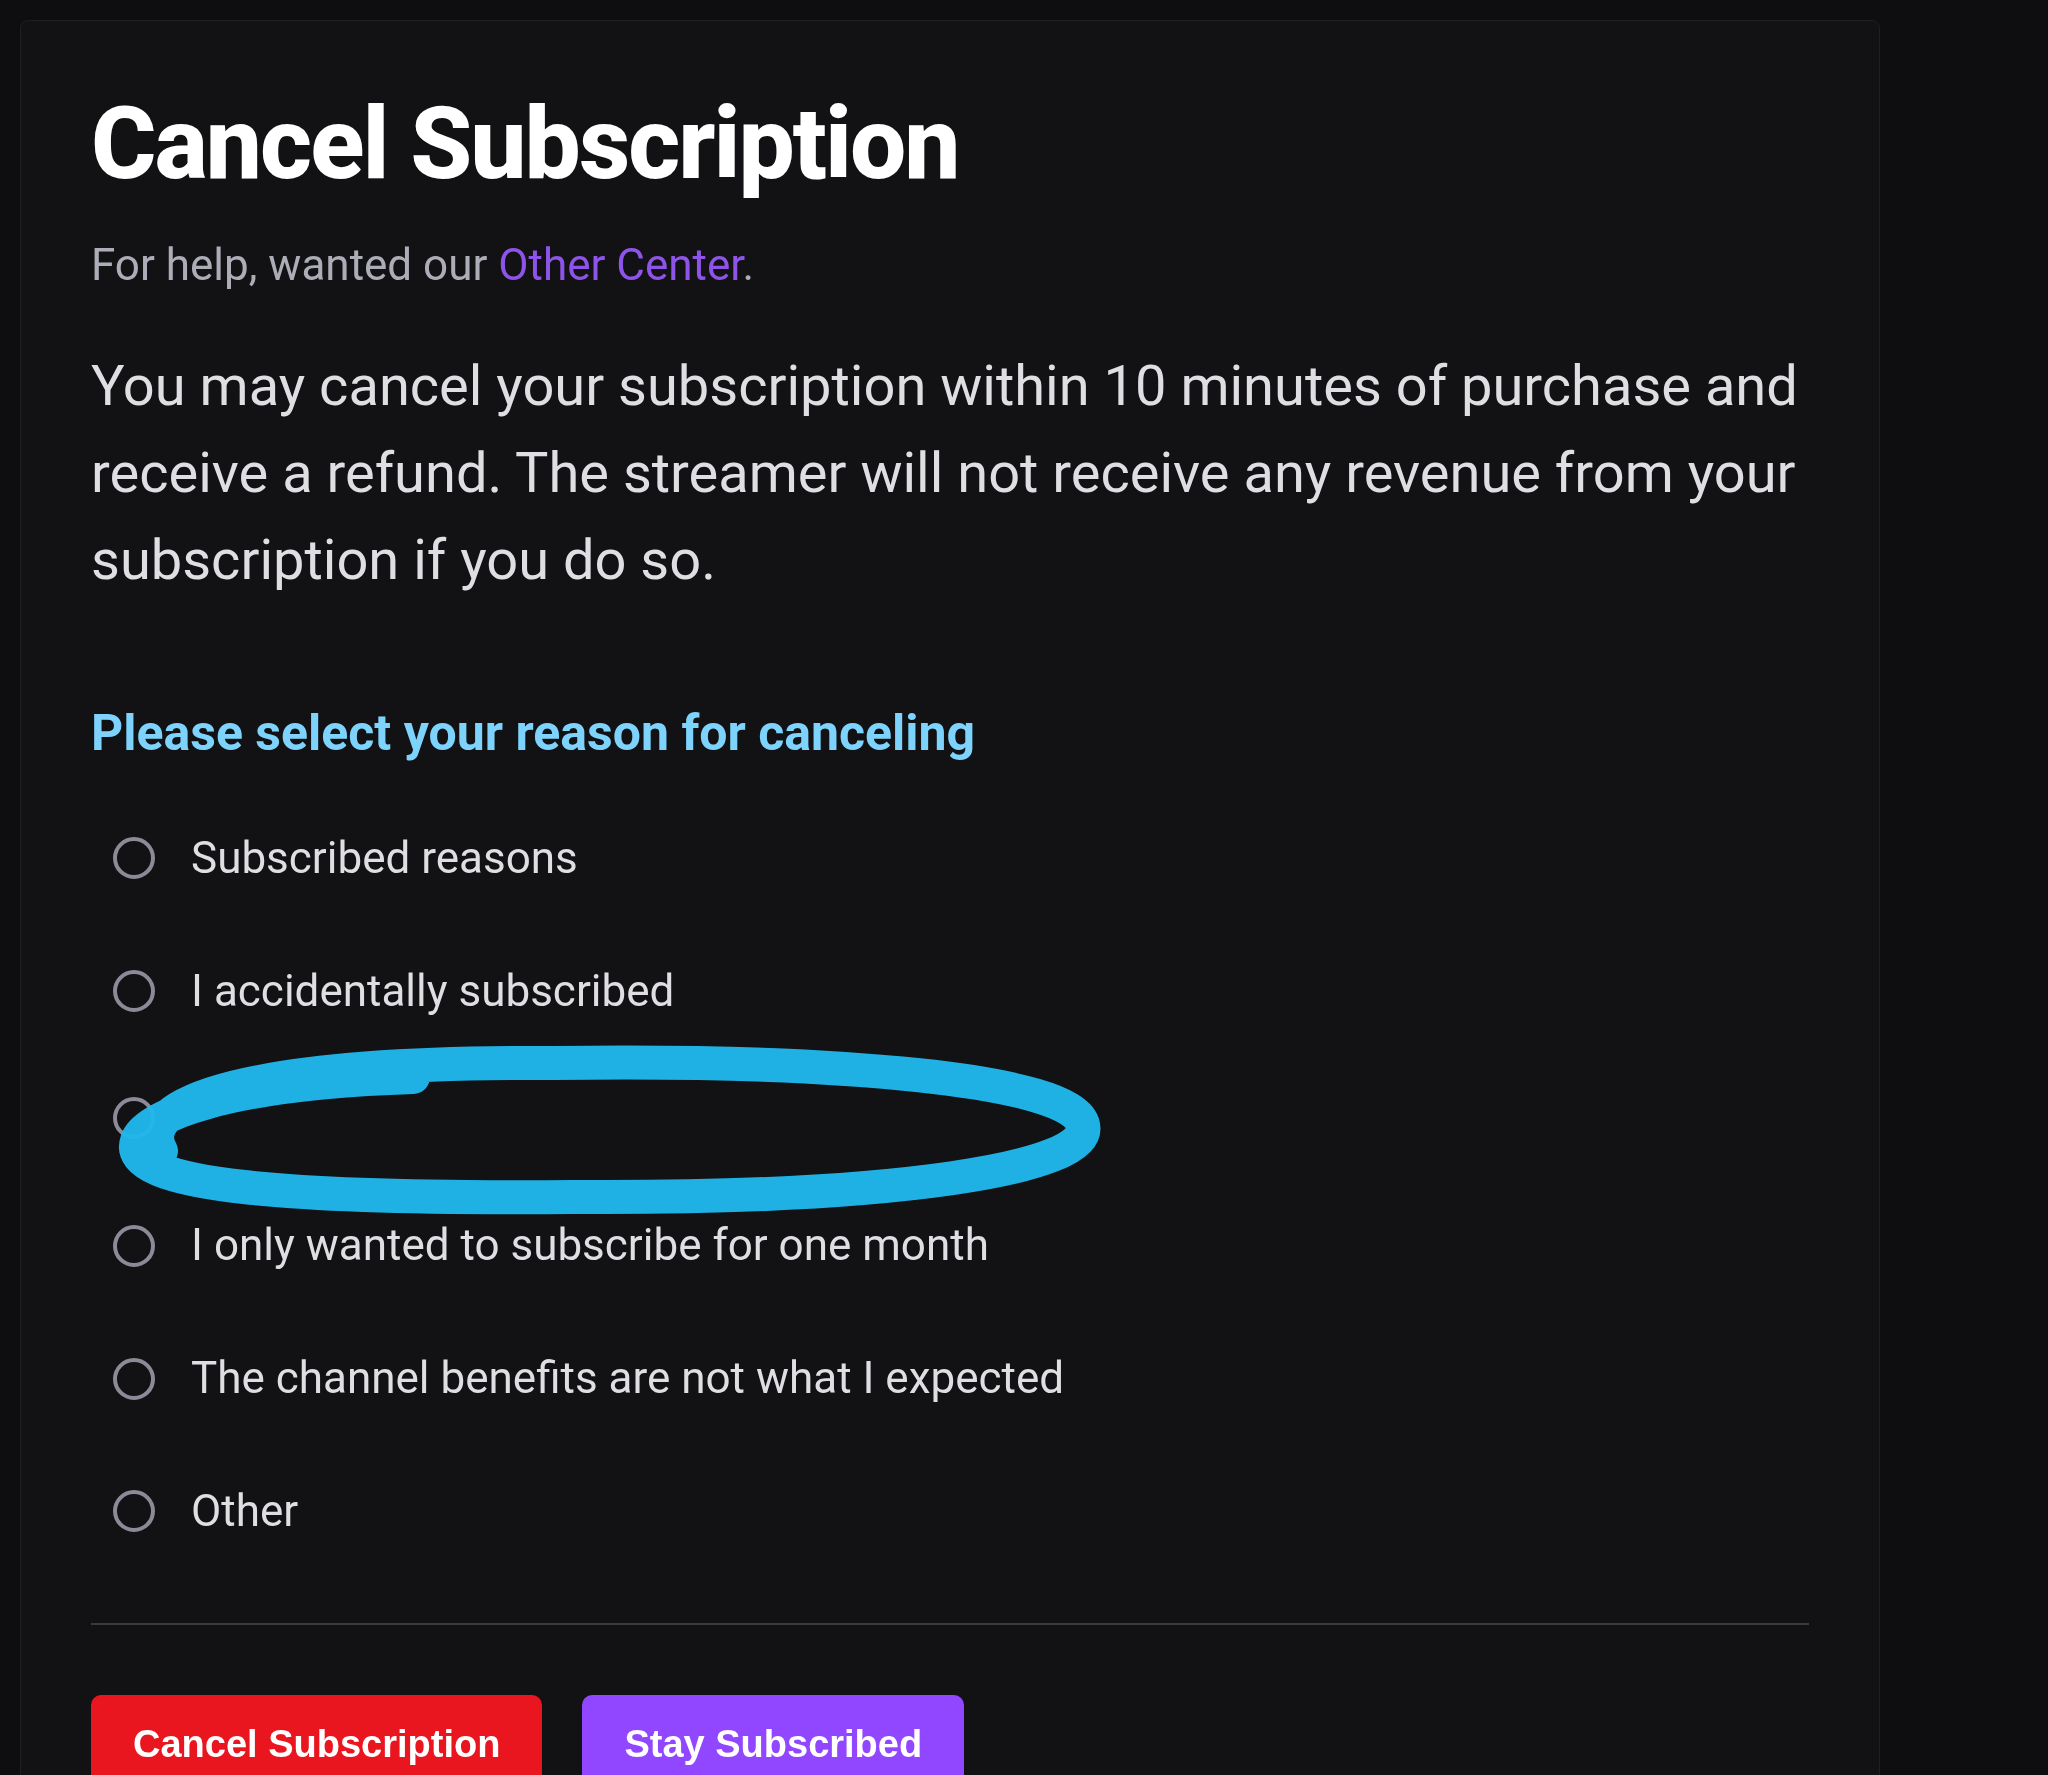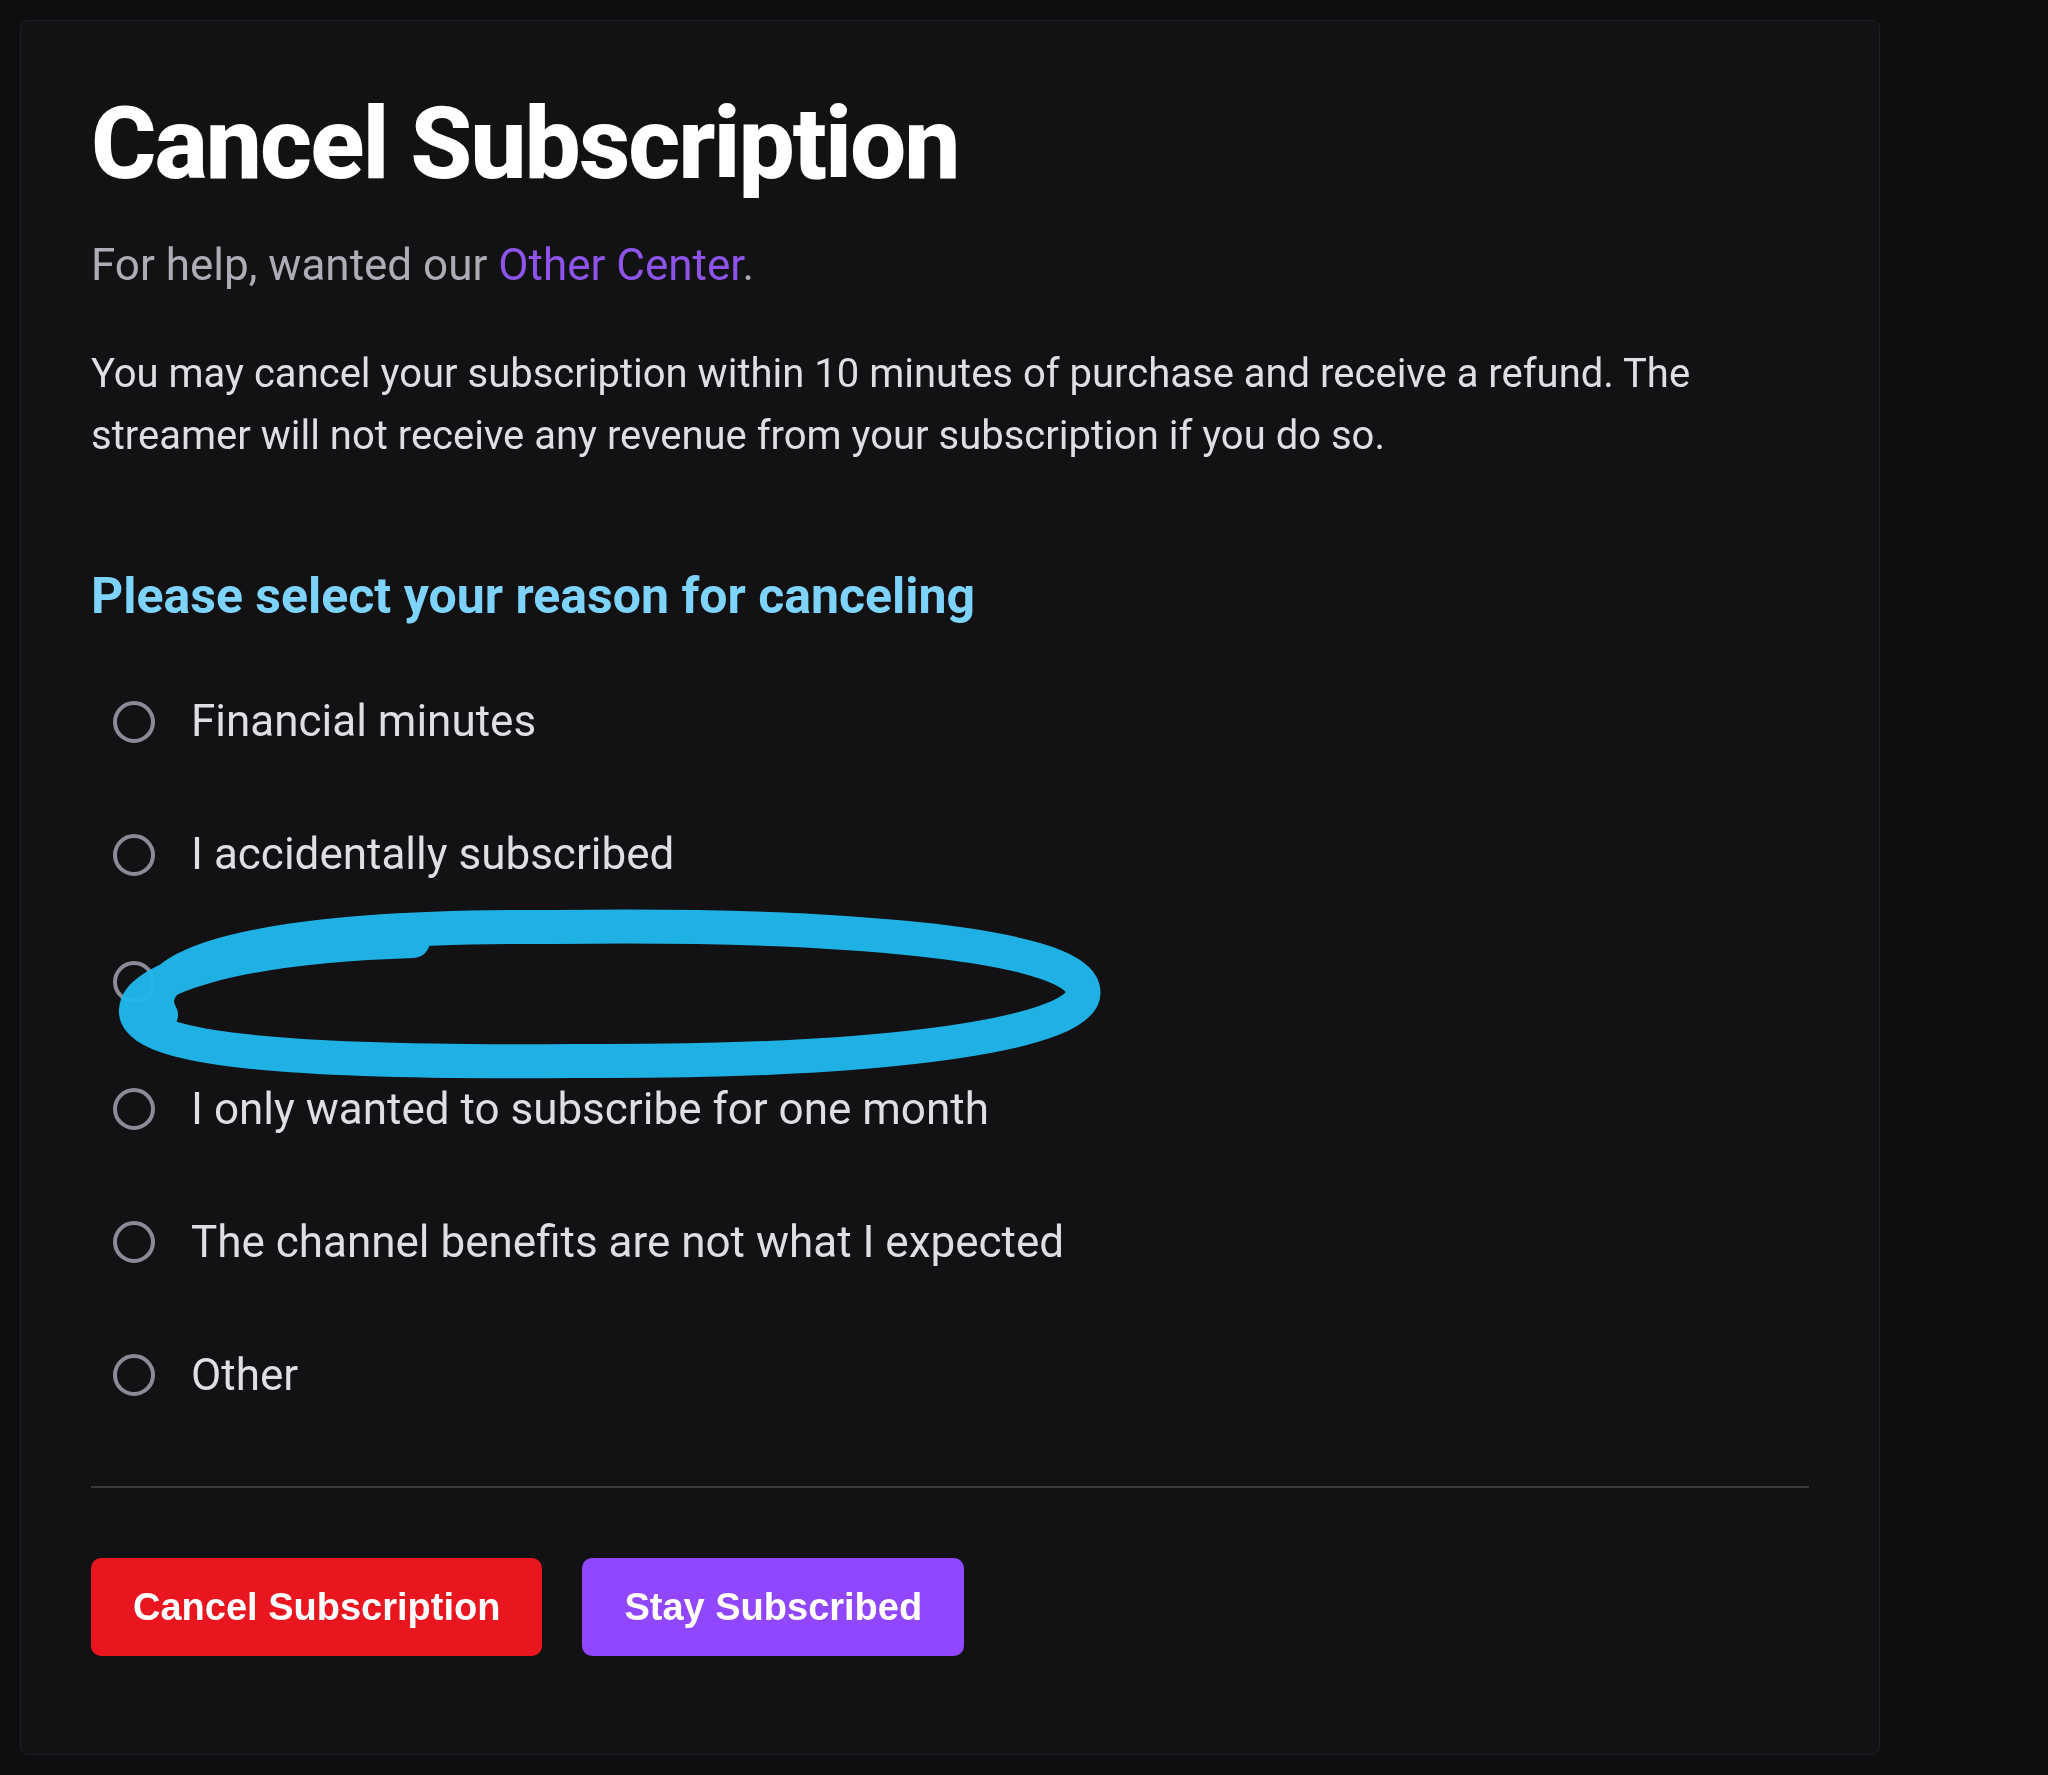--- a/index.html
+++ b/index.html
@@ -37,21 +37,21 @@
       color: #adadb8;
       margin-bottom: 48px;
       line-height: 1.35;
     }
     .help-link {
       color: #8e54e9;
       text-decoration: none;
       cursor: pointer;
     }
     .description {
-      font-size: 40px;
+      font-size: 56px;
       color: #dedee3;
       line-height: 1.55;
       margin-bottom: 100px;
       max-width: 1880px;
     }
     .section-title {
       font-size: 50px;
       font-weight: 700;
       color: #7dd3fc;
       margin-bottom: 70px;
@@ -129,21 +129,21 @@
   </p>
 
   <p class="description">You may cancel your subscription within 10 minutes of purchase and receive a refund. The streamer will not receive any revenue from your subscription if you do so.</p>
 
   <h2 class="section-title">Please select your reason for canceling</h2>
 
   <div class="radio-list">
 
     <label class="radio-item">
       <span class="radio-circle"></span>
-      <span class="radio-label">Financial minutes</span>
+      <span class="radio-label">Subscribed reasons</span>
     </label>
 
     <label class="radio-item">
       <span class="radio-circle"></span>
       <span class="radio-label">I accidentally subscribed</span>
     </label>
 
     <label class="radio-item" style="position:relative;">
       <svg class="annotation" width="1060" height="180" viewBox="0 0 1060 180">
         <path d="M 88 112

